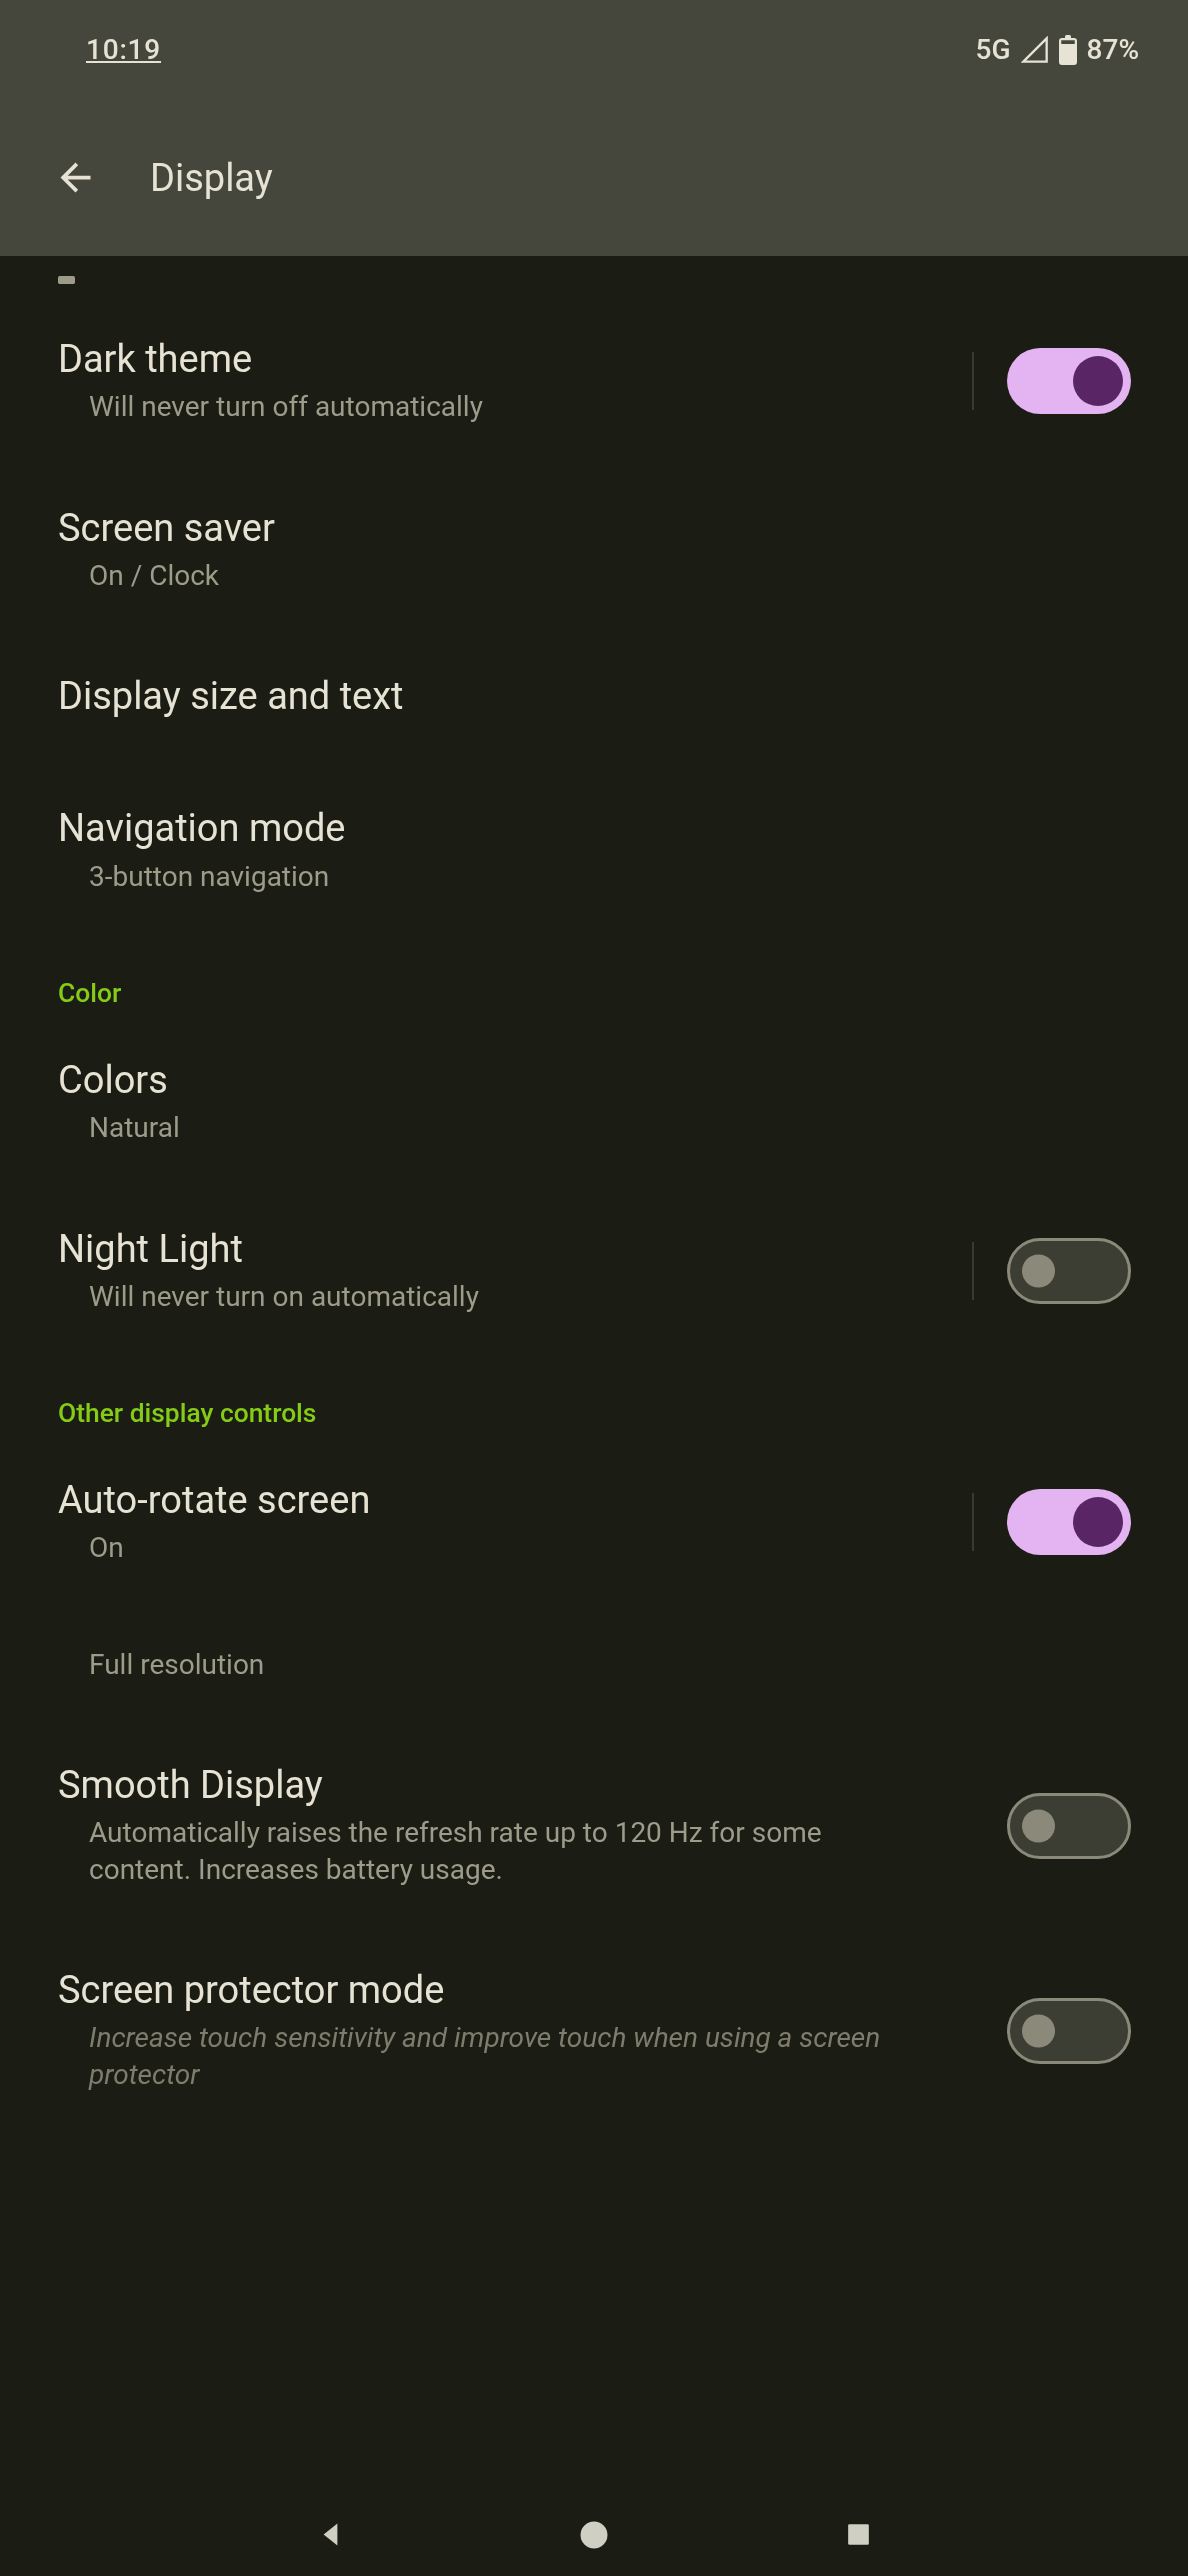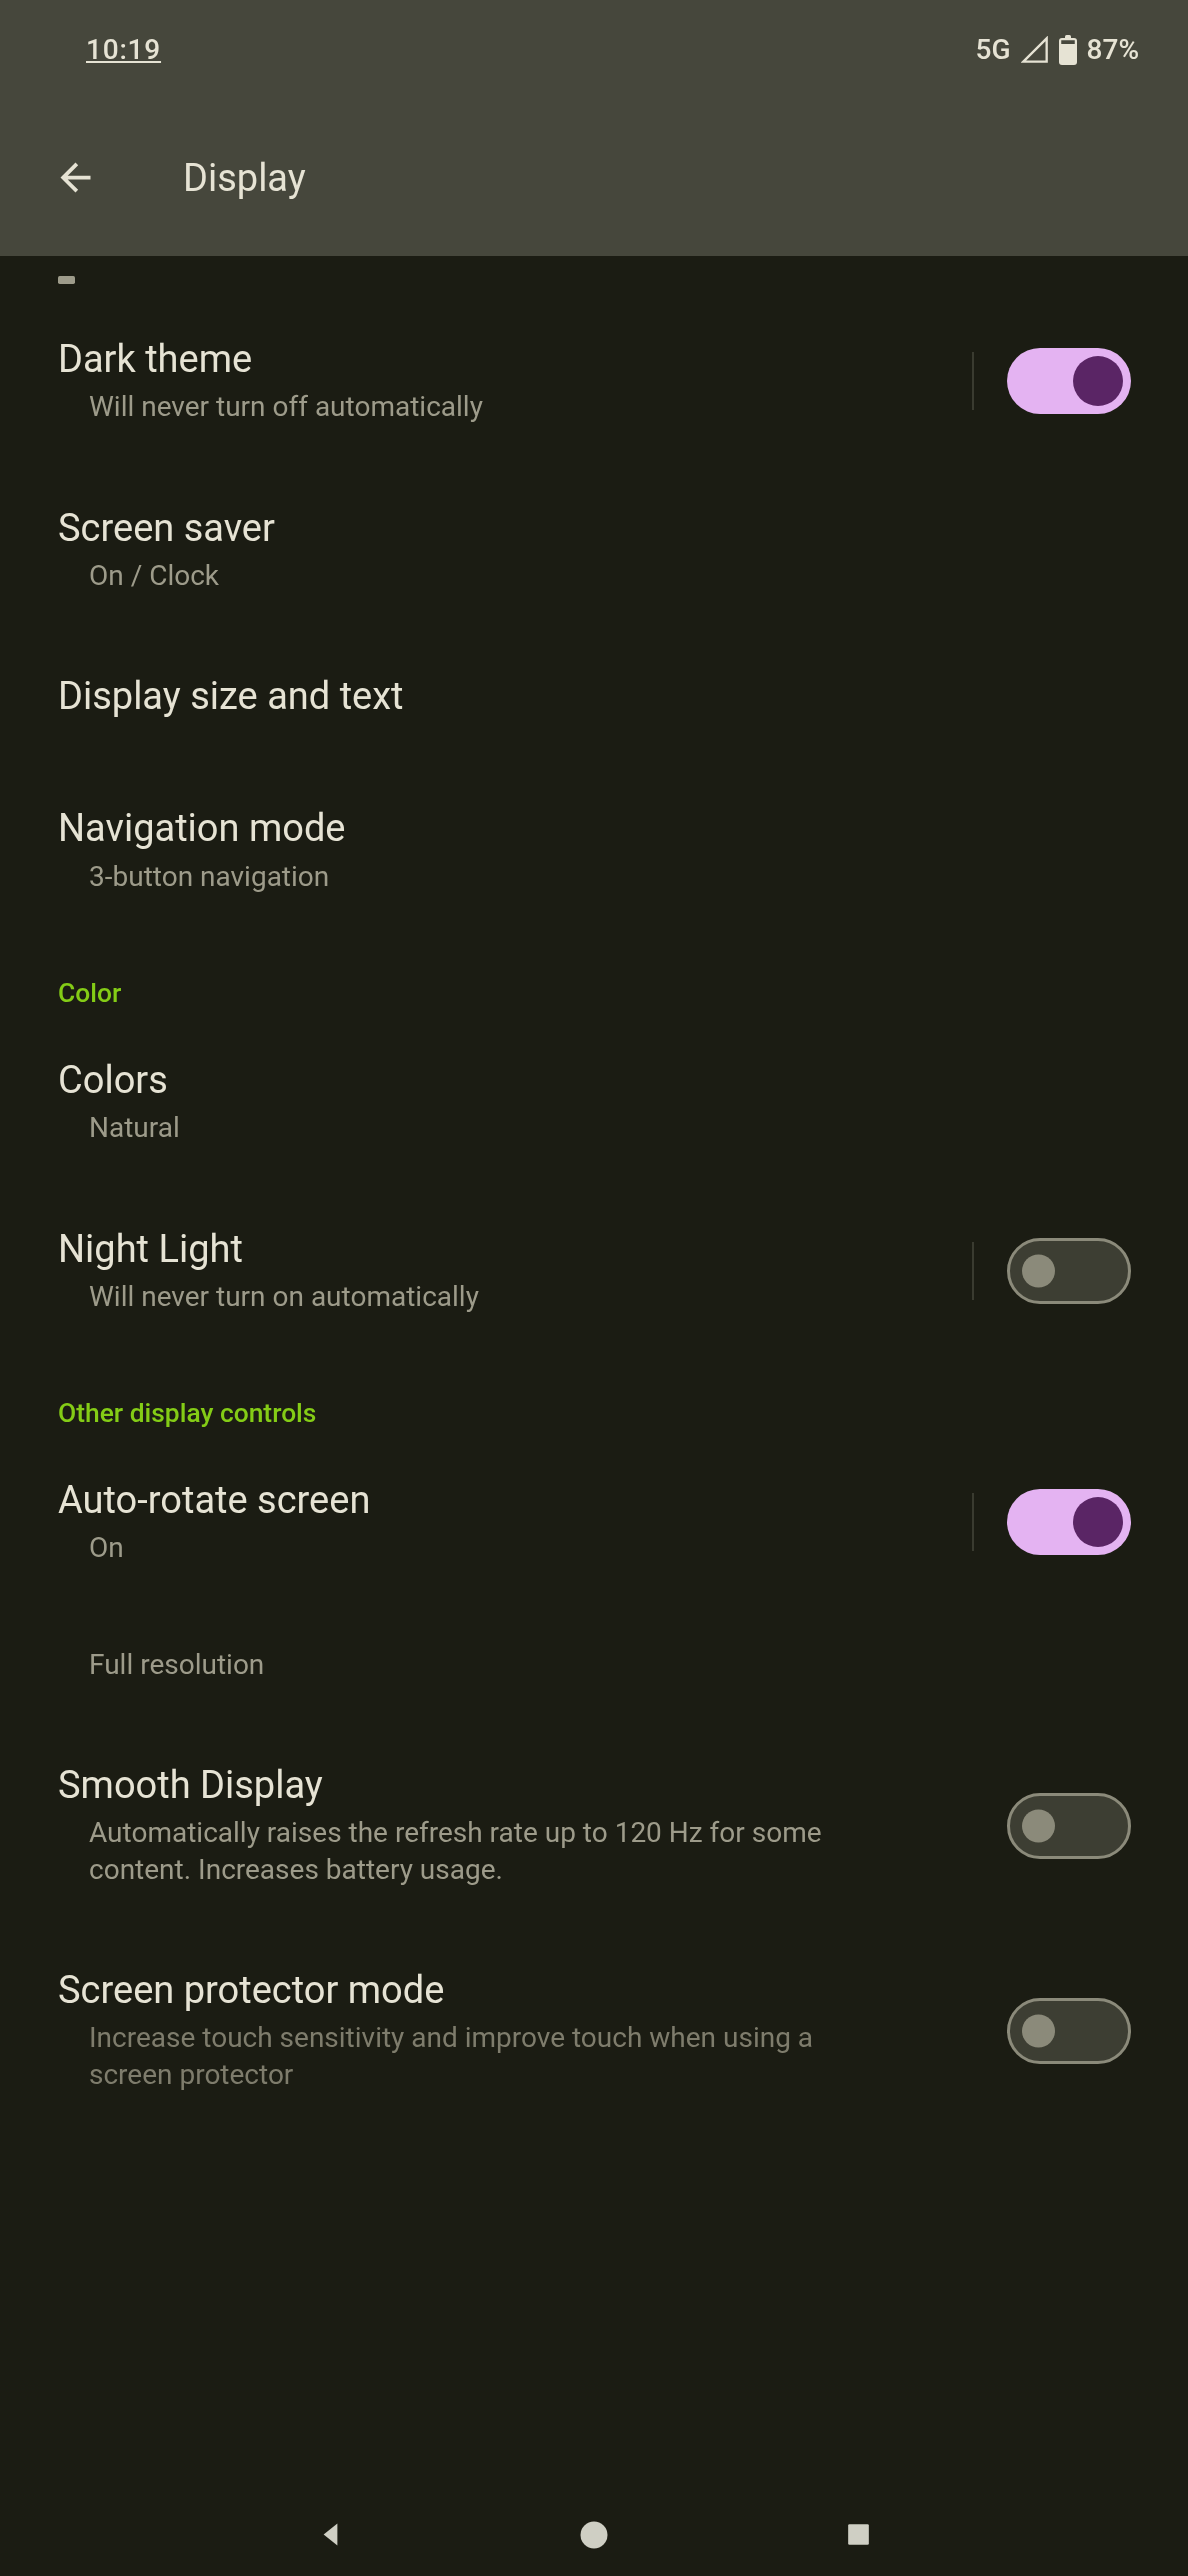--- a/index.html
+++ b/index.html
@@ -25,21 +25,21 @@
   .status-left { font-weight: 500; letter-spacing: 0.8px; text-decoration: underline; }
   .status-right { display: flex; align-items: center; gap: 10px; font-weight: 500; }
   .signal-icon, .battery-icon { display: inline-flex; }
   .app-bar {
     width: 100%;
     height: 157px;
     background: #46473c;
     display: flex;
     align-items: center;
     padding: 0 50px;
-    gap: 83px;
+    gap: 50px;
   }
   .back-btn {
     width: 50px; height: 50px;
     display: flex; align-items: center; justify-content: center;
   }
   .app-title {
     font-size: 38px;
     font-weight: 400;
     color: #e6e3d4;
   }
@@ -59,21 +59,21 @@
     color: #e6e3d4;
     line-height: 1.2;
     margin-bottom: 6.6px;
   }
   .setting-sub {
     font-size: 28px;
     color: #9d9b8a;
     line-height: 1.3;
     margin-left: 31px;
   }
-  .setting-sub.dim { color: #7e7c6c; }
+  .setting-sub.dim { color: #7e7c6c; font-style: italic; }
   .section-header {
     padding: 43px 58px 10px 58px;
     font-size: 26.4px;
     color: #84cc16;
     font-weight: 500;
   }
   .switch-wrap {
     display: flex;
     align-items: center;
     gap: 33px;

